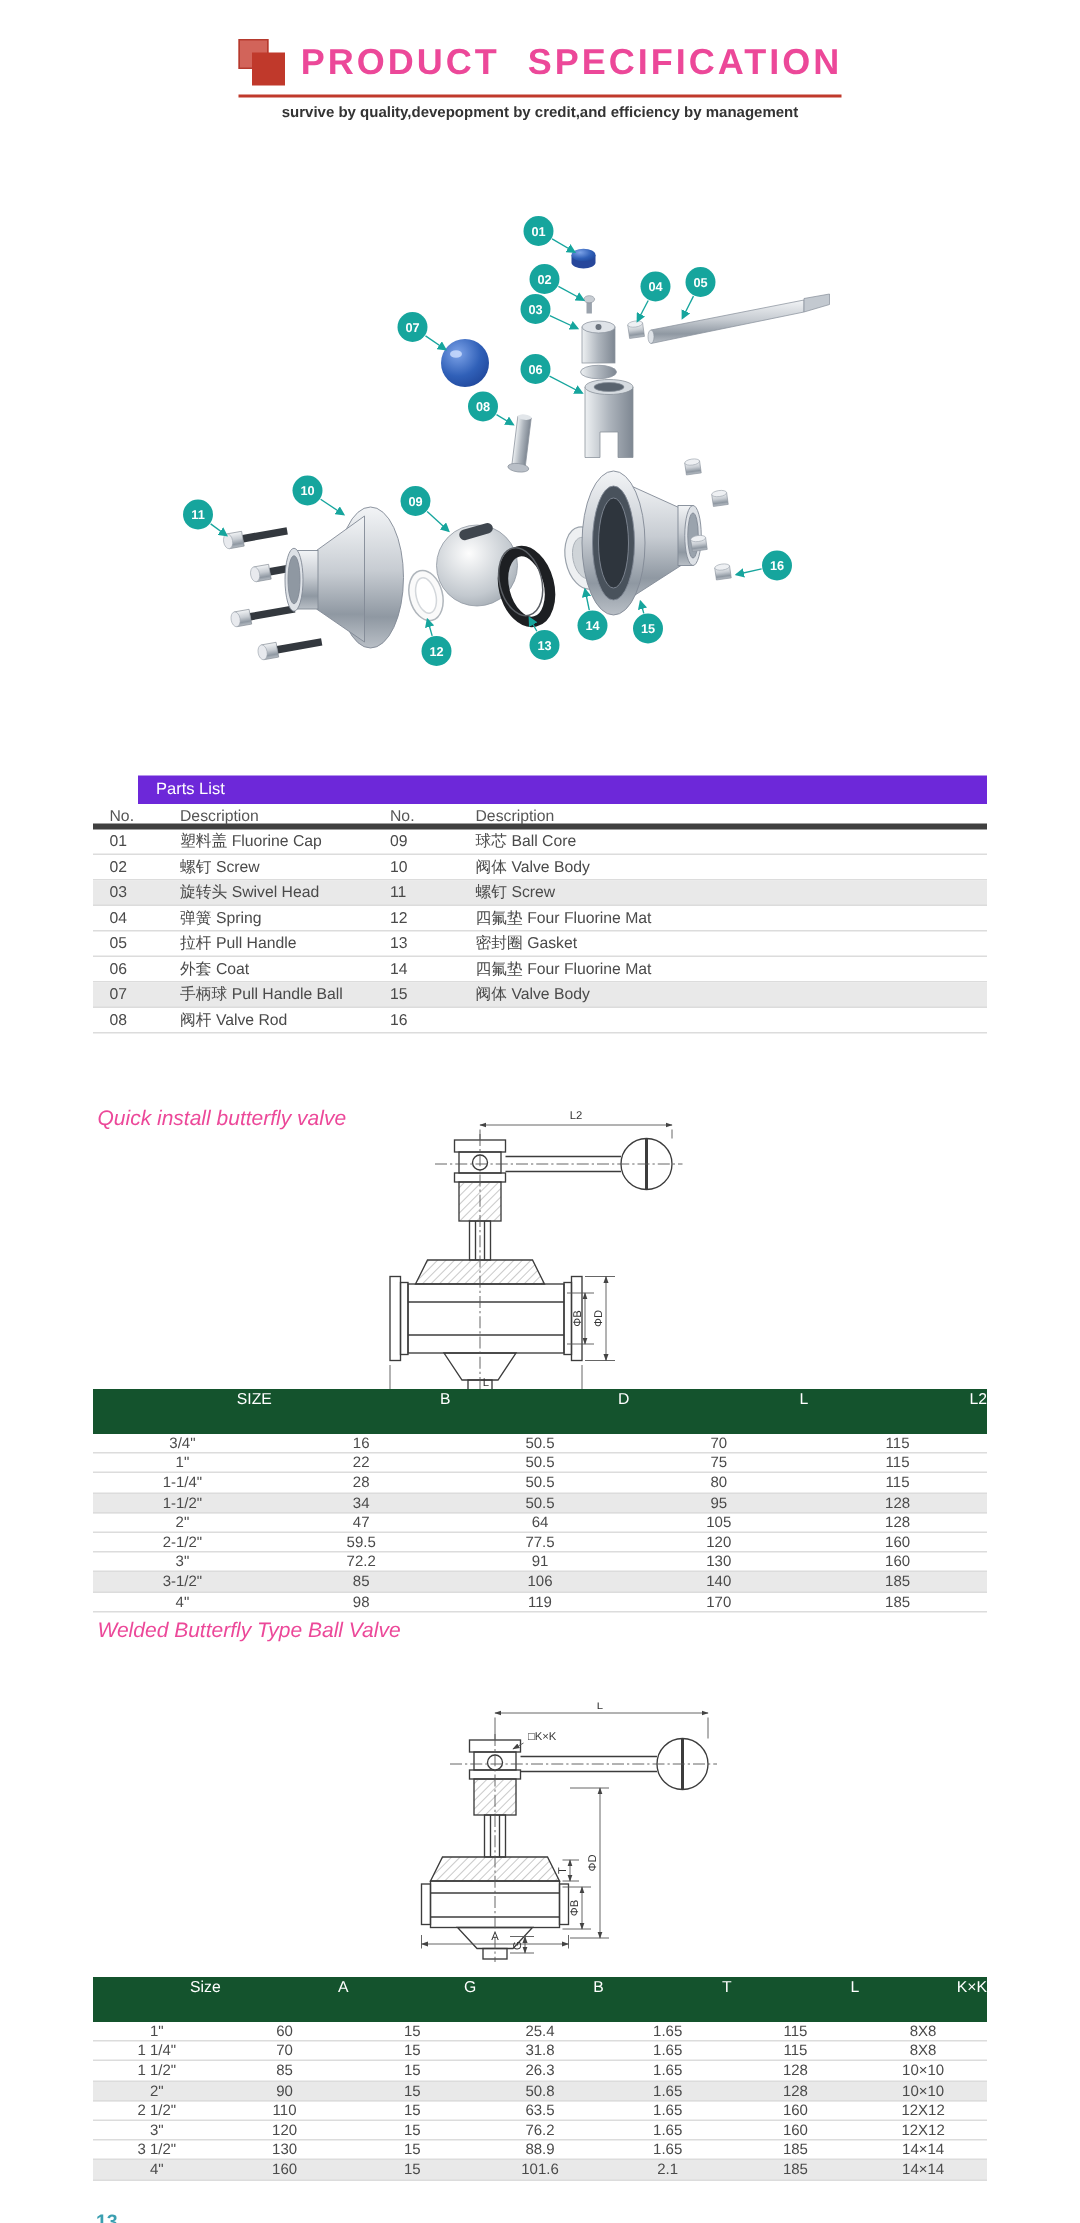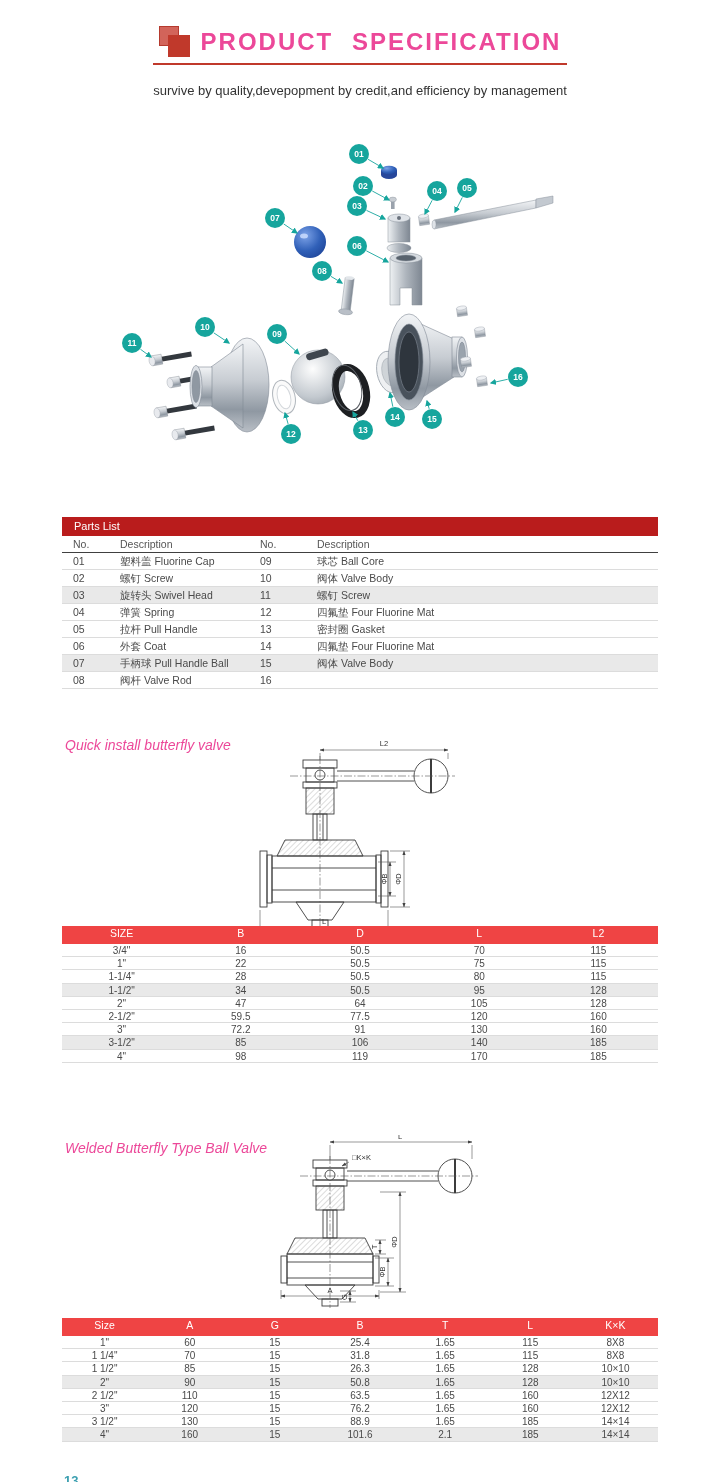--- a/index.html
+++ b/index.html
@@ -8,43 +8,43 @@
 
   
   .hdr { position:absolute; top:24px; left:0; width:720px; text-align:center; }
   .hdr-inner { display:inline-block; position:relative; }
   .logo-row { display:flex; align-items:center; justify-content:center; }
   .logo-squares { position:relative; width:34px; height:36px; margin-right:8px; }
   .sq-back { position:absolute; left:0; top:2px; width:20px; height:20px; background:#d2645a; border:1px solid #b53a2e; }
   .sq-front { position:absolute; left:9px; top:11px; width:22px; height:22px; background:#c0392b; }
   .hdr-title { font-size:24px; font-weight:bold; color:#ec4899; letter-spacing:2px; word-spacing:10px; white-space:nowrap; }
   .hdr-line { height:2px; background:#c0392b; margin-top:3px; }
-  .hdr-tagline { font-size:13px; color:#333; margin-top:18px; font-weight:normal; }
+  .hdr-tagline { font-size:10px; color:#333; margin-top:5px; font-weight:bold; }
 
   
   .diagram-svg { position:absolute; left:0; top:130px; width:720px; height:340px; }
 
   
   .parts-list { position:absolute; left:62px; top:517px; width:596px; font-size:10.5px; color:#4a4a4a; }
-  .pl-bar { height:19px; line-height:19px; background:#b91c1c; color:#fff; font-size:11px; padding-left:12px; }
+  .pl-bar { height:19px; line-height:19px; background:#6d28d9; color:#fff; font-size:11px; padding-left:12px;margin-left:30px; }
   .pl-grid { display:grid; grid-template-columns:47px 140px 57px 1fr; padding-left:11px; align-items:center; }
-  .pl-head { height:17px; line-height:17px; color:#555; border-bottom:1px solid #404040; }
+  .pl-head { height:17px; line-height:17px; color:#555; border-bottom:4px solid #404040; }
   .pl-row { height:17px; line-height:17px; border-bottom:1px solid #dcdcdc; }
   .pl-row.shaded { background:#e9e9e9; }
 
   
   .sec-title { position:absolute; left:65px; font-size:14px; color:#ec4899;font-style:italic; }
 
   
   .draw-svg { position:absolute; left:0; width:720px; }
   .draw-svg text { font-size:7.5px; fill:#333; }
 
   
   .size-table { position:absolute; left:62px; width:596px; font-size:10px; color:#4a4a4a; text-align:center; }
-  .st-head { display:grid; height:18px; line-height:15px; background:#ef4444; color:#fff; font-size:10.5px; }
+  .st-head { display:grid; height:30px; line-height:15px; background:#14532d; color:#fff; font-size:10.5px;text-align:right; }
   .st-row { display:grid; height:13.2px; line-height:13.2px; border-bottom:1px solid #dcdcdc; }
   .st-row.shaded { background:#e9e9e9; }
 
   .page-num { position:absolute; left:64px; top:1473px; font-size:13px; font-weight:bold; color:#3b9fb0; }
 
   svg text.balloon-num { font-weight:bold; }
 </style>
 </head>
 <body>
 
@@ -457,21 +457,21 @@
       </div>
       <div class="st-row" style="grid-template-columns: repeat(5, 1fr);">
         <span>4"</span>
         <span>98</span>
         <span>119</span>
         <span>170</span>
         <span>185</span>
       </div>
     </div>
 
-  <div class="sec-title" style="top:1140px;">Welded Butterfly Type Ball Valve</div>
+  <div class="sec-title" style="top:1078px;">Welded Butterfly Type Ball Valve</div>
 
   <svg class="draw-svg" style="top:1135px;height:175px;" viewBox="0 1135 720 175">
     <g stroke="#3c3c3c" stroke-width="0.9" fill="none">
 
       <rect x="313" y="1160" width="34" height="8"></rect>
       <rect x="316" y="1168" width="28" height="12"></rect>
       <rect x="313" y="1180" width="34" height="6"></rect>
       <rect x="316" y="1186" width="28" height="24" fill="url(#hatch)"></rect>
       <circle cx="330" cy="1175" r="5" fill="#fff"></circle>
 

